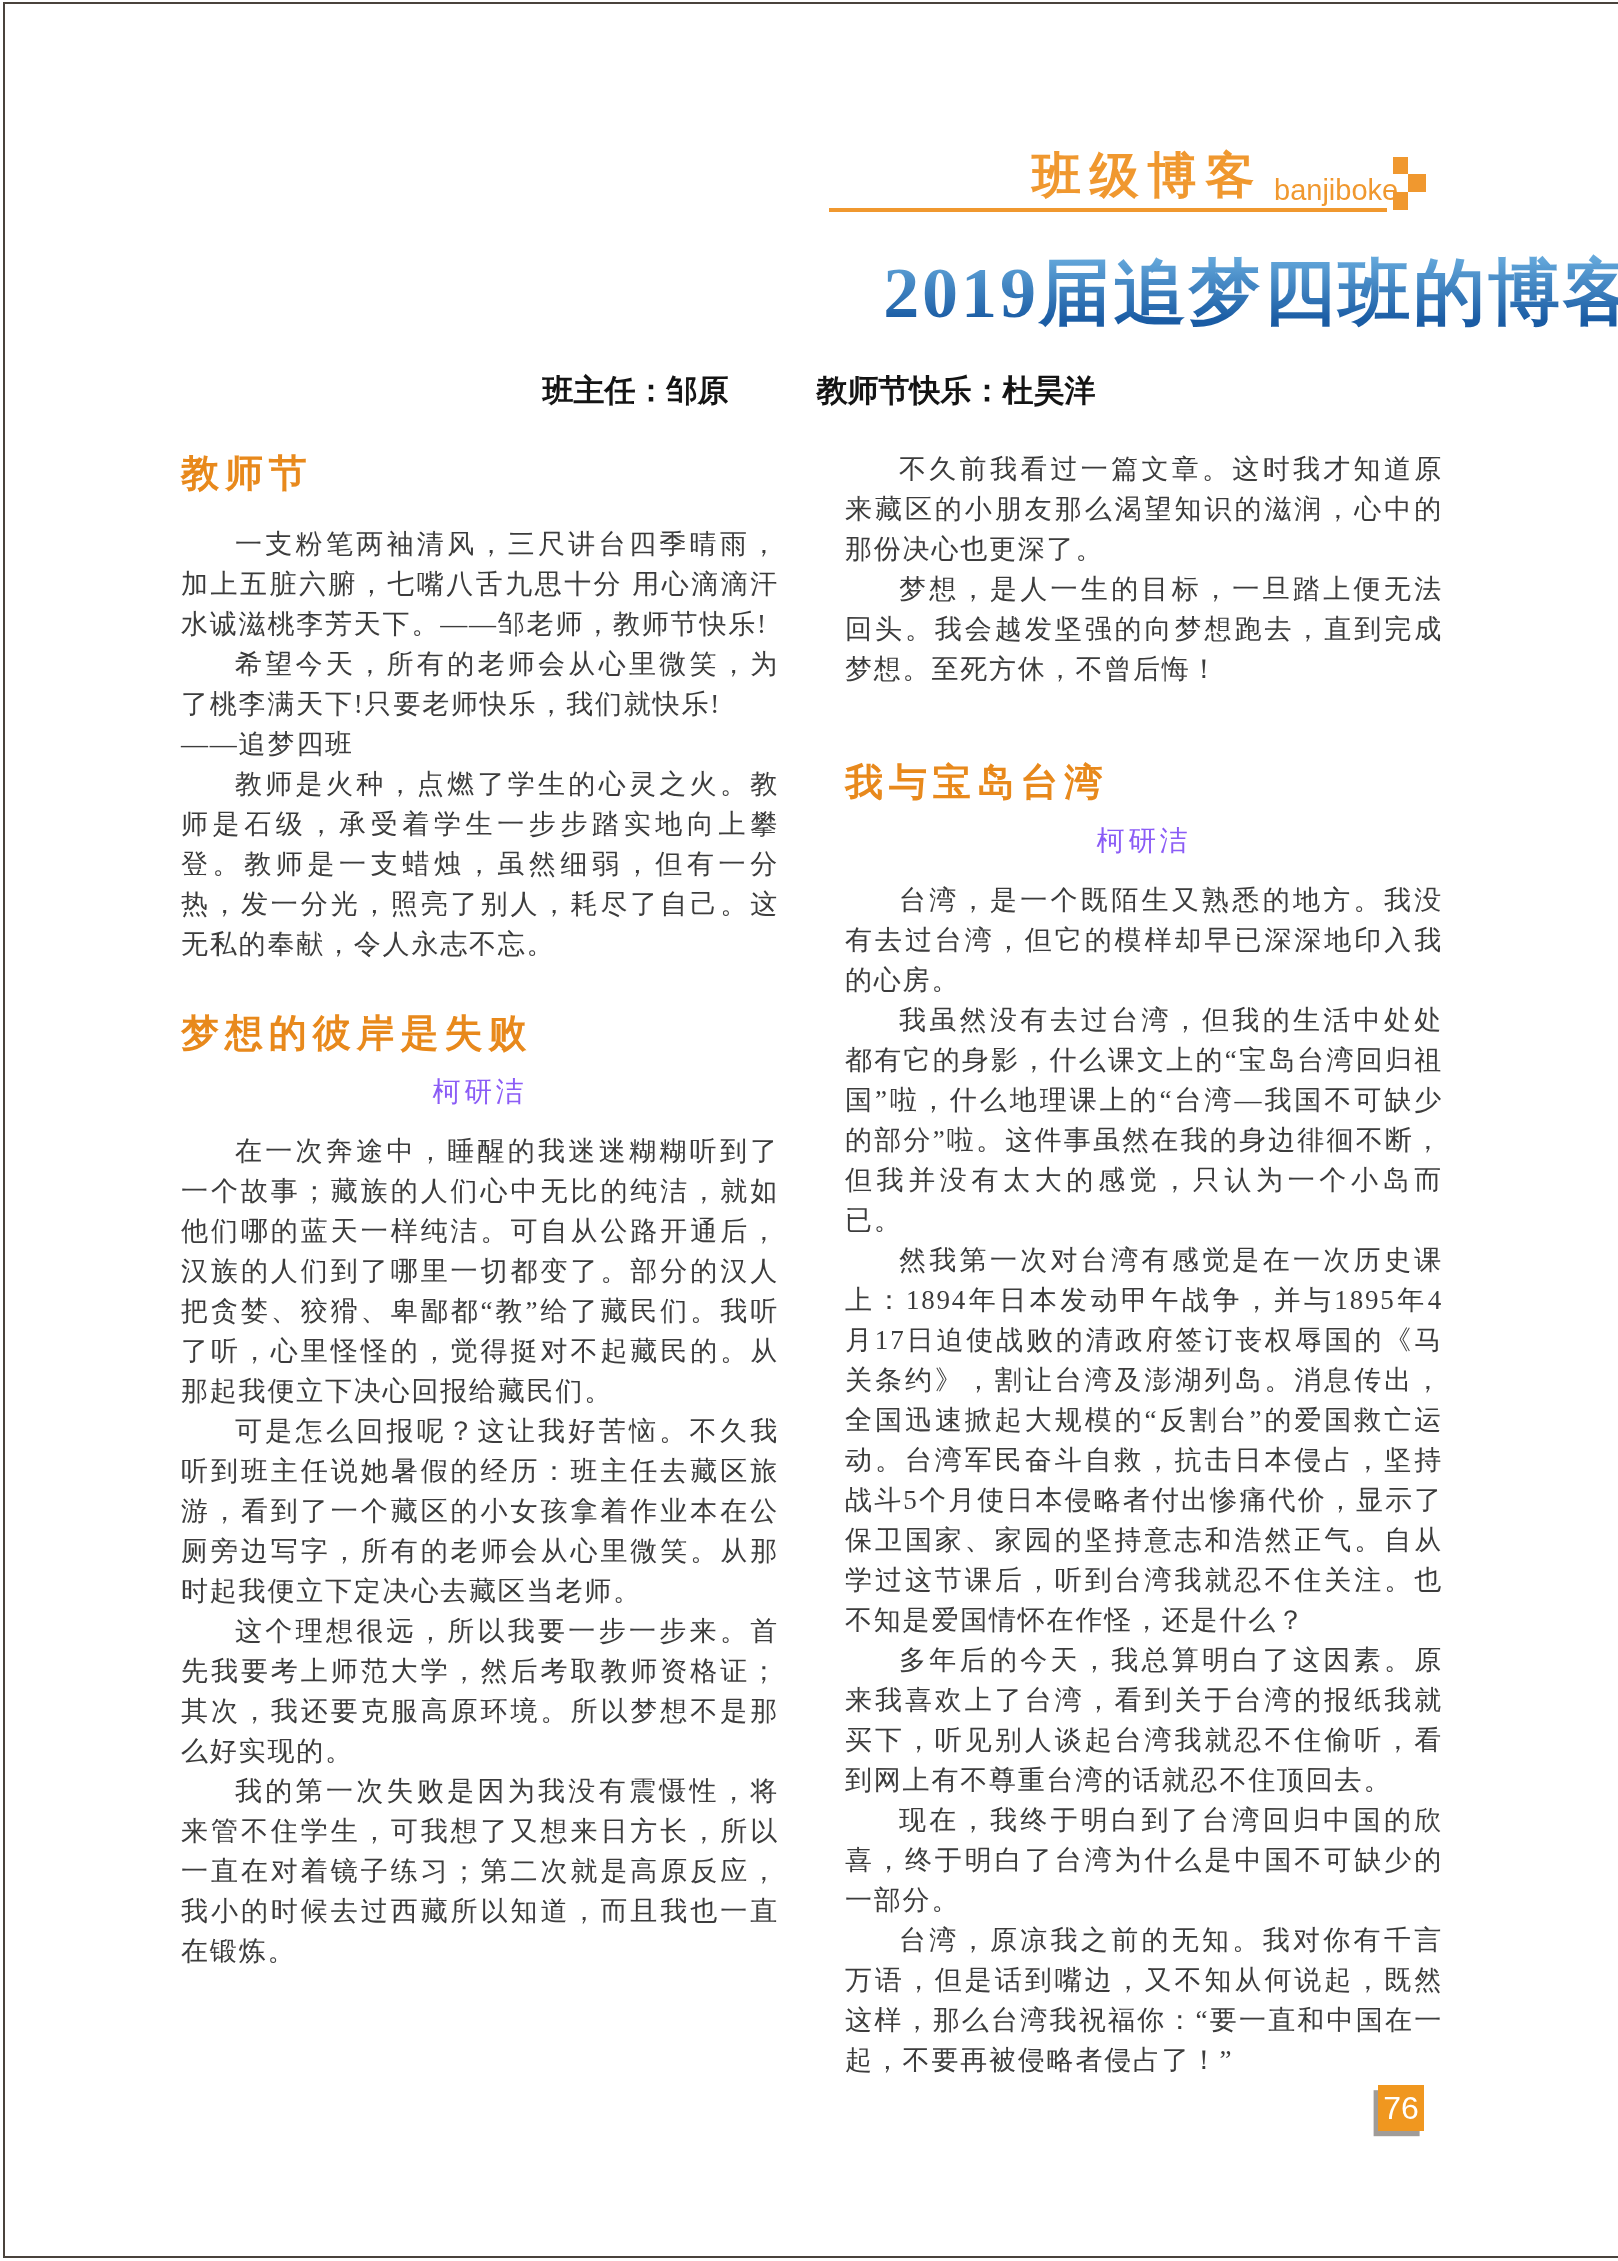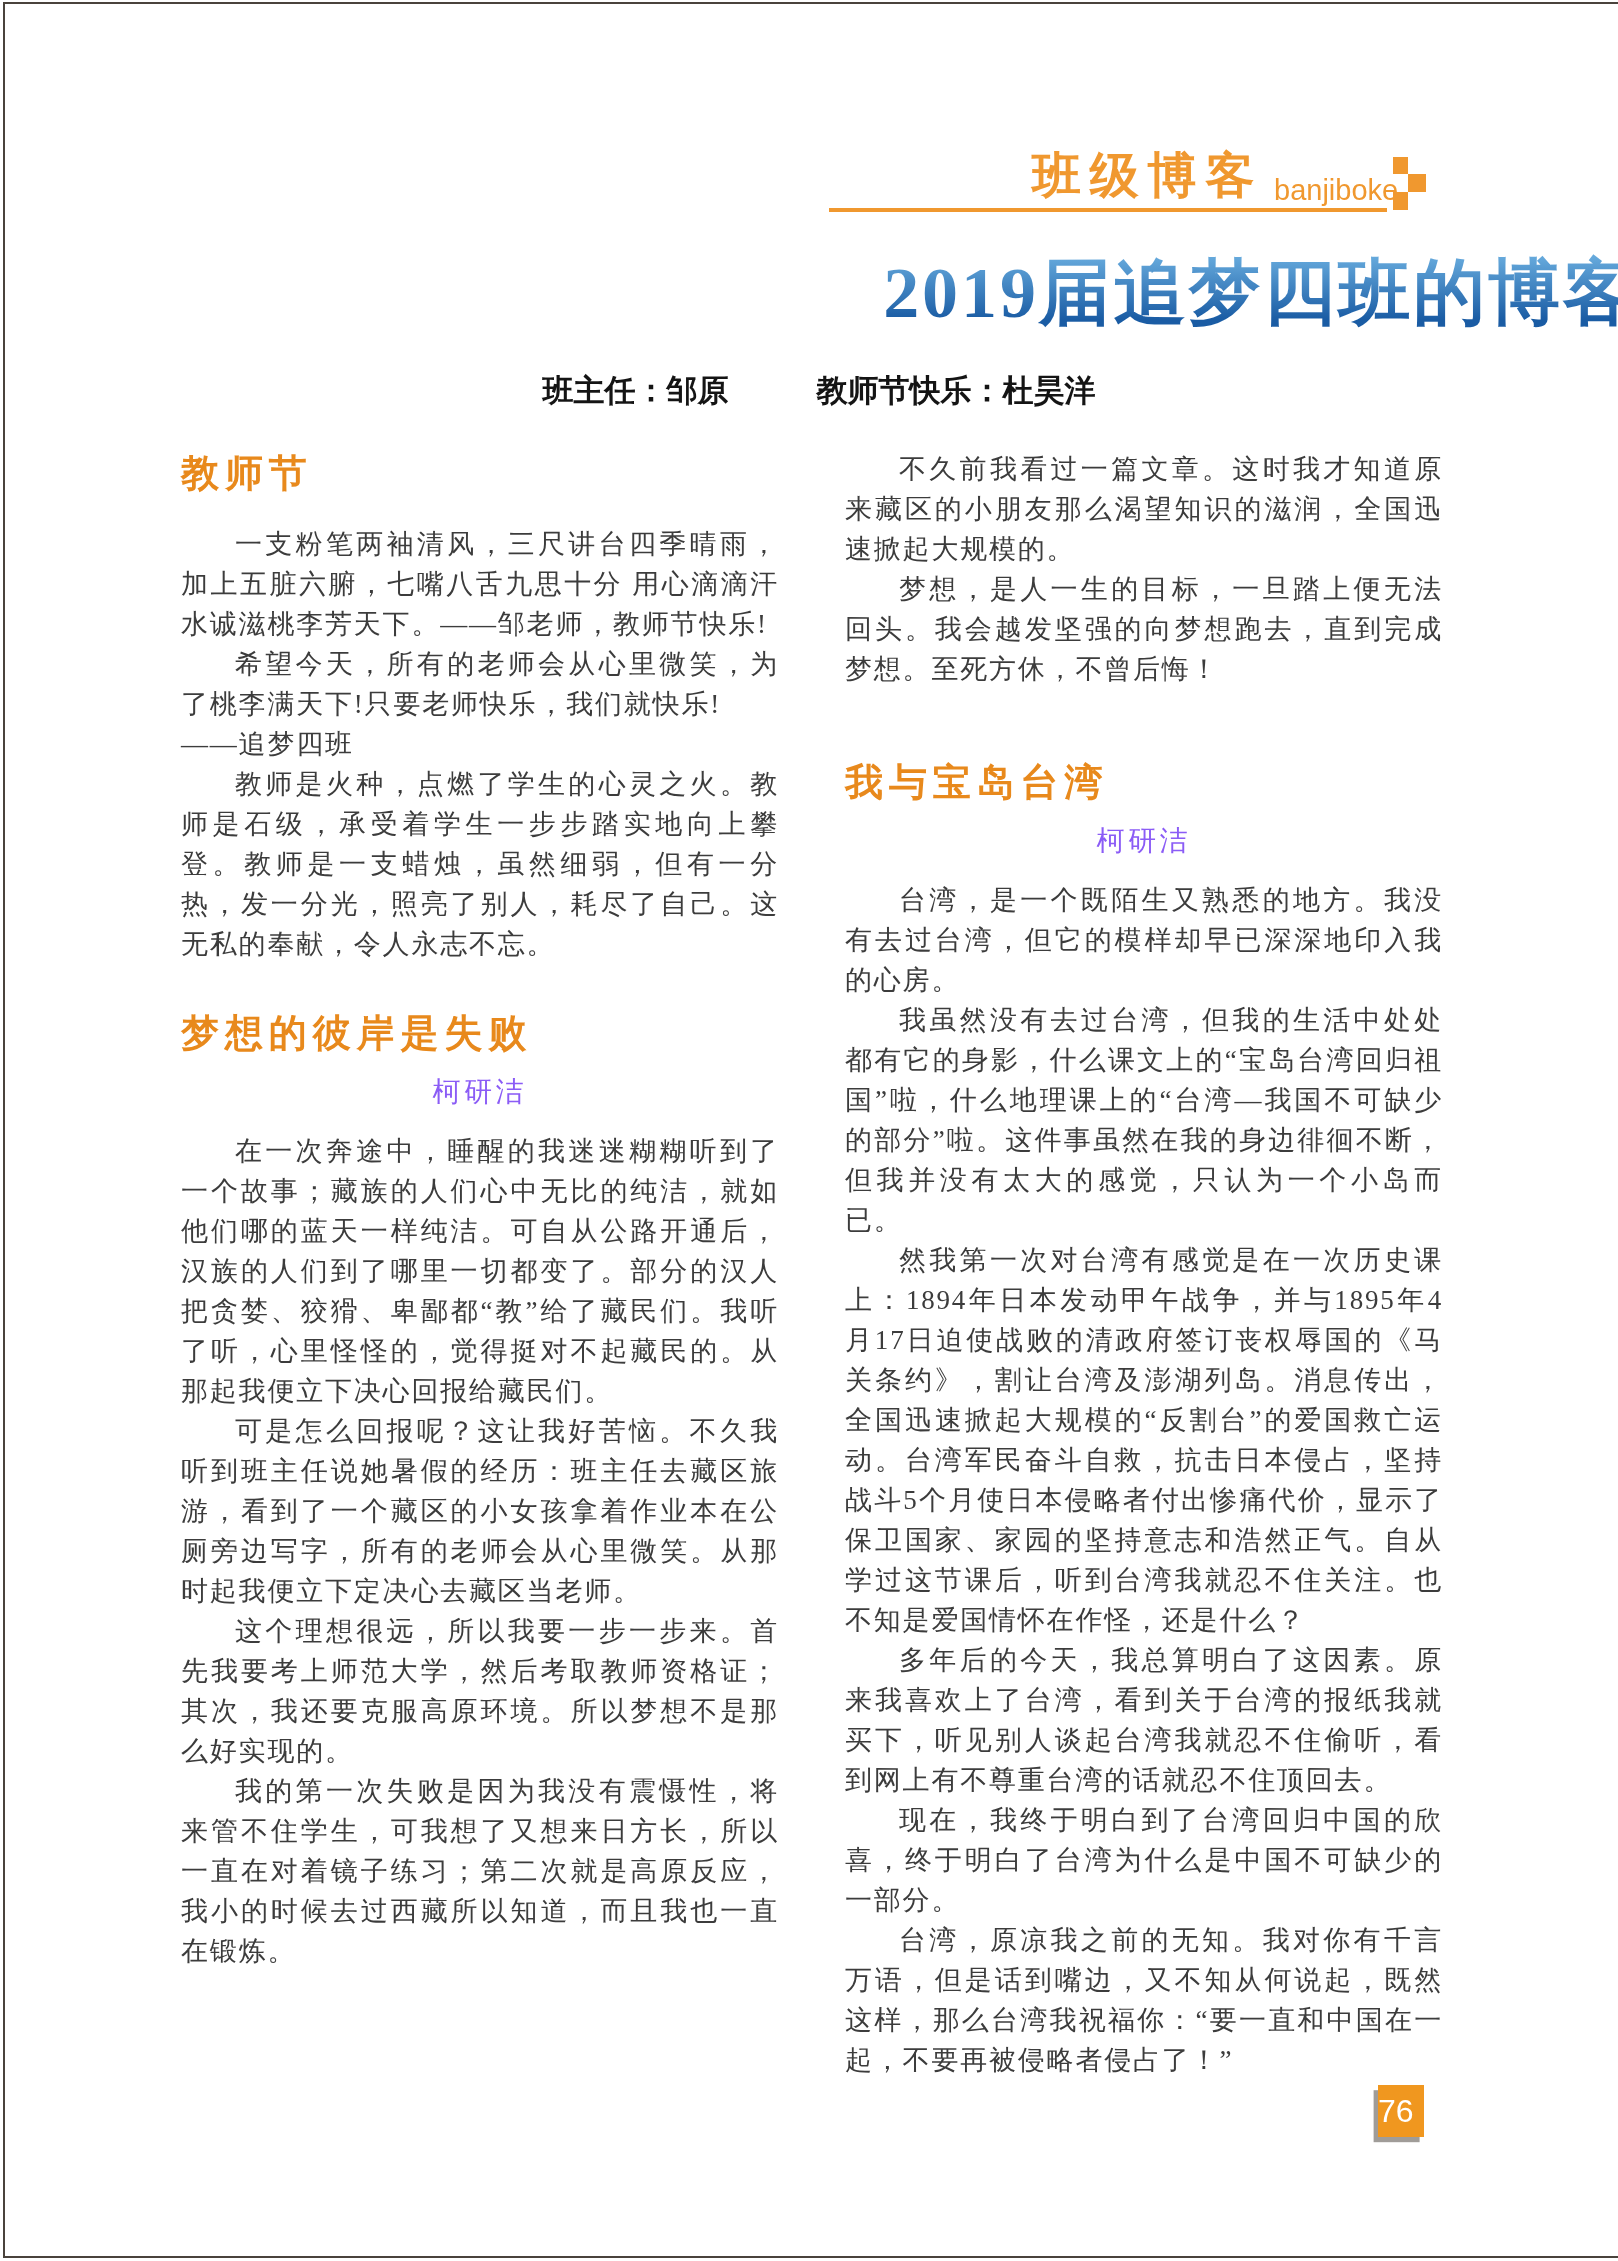--- a/index.html
+++ b/index.html
@@ -57,24 +57,24 @@
     letter-spacing:5.9px;margin:47px 0 19px;
   }
   .col .heading:first-child{margin-top:1.5px;margin-bottom:29px;}
   .col-right .heading{margin-top:71px;}
   .author{
     font-size:28px;line-height:35px;text-align:center;letter-spacing:3.7px;
     margin:0 0 22px;color:#8b5cf6;
   }
   
   .pagenum{
-    position:absolute;left:1378px;top:2085px;width:46px;height:52px;
+    position:absolute;left:1378px;top:2085px;width:46px;height:46px;
     background:#F0971F;box-shadow:-4.4px 5.2px 0 #A09C98;
     color:#ffffff;font-family:"Liberation Sans",sans-serif;font-size:32px;
-    display:flex;align-items:center;justify-content:flex-start;
+    display:flex;align-items:center;justify-content:center;
   }
 </style>
 </head>
 <body>
 
 <div class="page">
   <div class="frame"></div>
 
   <div class="header-rule"></div>
   <div class="header-cn">班级博客</div>
@@ -95,21 +95,21 @@
       <div class="noindent">——追梦四班</div>
       <div class="para">教师是火种，点燃了学生的心灵之火。教师是石级，承受着学生一步步踏实地向上攀登。教师是一支蜡烛，虽然细弱，但有一分热，发一分光，照亮了别人，耗尽了自己。这无私的奉献，令人永志不忘。</div>
       <div class="heading">梦想的彼岸是失败</div>
       <div class="author">柯研洁</div>
       <div class="para">在一次奔途中，睡醒的我迷迷糊糊听到了一个故事；藏族的人们心中无比的纯洁，就如他们哪的蓝天一样纯洁。可自从公路开通后，汉族的人们到了哪里一切都变了。部分的汉人把贪婪、狡猾、卑鄙都“教”给了藏民们。我听了听，心里怪怪的，觉得挺对不起藏民的。从那起我便立下决心回报给藏民们。</div>
       <div class="para">可是怎么回报呢？这让我好苦恼。不久我听到班主任说她暑假的经历：班主任去藏区旅游，看到了一个藏区的小女孩拿着作业本在公厕旁边写字，所有的老师会从心里微笑。从那时起我便立下定决心去藏区当老师。</div>
       <div class="para">这个理想很远，所以我要一步一步来。首先我要考上师范大学，然后考取教师资格证；其次，我还要克服高原环境。所以梦想不是那么好实现的。</div>
       <div class="para">我的第一次失败是因为我没有震慑性，将来管不住学生，可我想了又想来日方长，所以一直在对着镜子练习；第二次就是高原反应，我小的时候去过西藏所以知道，而且我也一直在锻炼。</div>
     </div>
   <div class="col col-right">
-      <div class="para">不久前我看过一篇文章。这时我才知道原来藏区的小朋友那么渴望知识的滋润，全国迅速掀起大规模的。</div>
+      <div class="para">不久前我看过一篇文章。这时我才知道原来藏区的小朋友那么渴望知识的滋润，心中的那份决心也更深了。</div>
       <div class="para">梦想，是人一生的目标，一旦踏上便无法回头。我会越发坚强的向梦想跑去，直到完成梦想。至死方休，不曾后悔！</div>
       <div class="heading">我与宝岛台湾</div>
       <div class="author">柯研洁</div>
       <div class="para">台湾，是一个既陌生又熟悉的地方。我没有去过台湾，但它的模样却早已深深地印入我的心房。</div>
       <div class="para">我虽然没有去过台湾，但我的生活中处处都有它的身影，什么课文上的“宝岛台湾回归祖国”啦，什么地理课上的“台湾—我国不可缺少的部分”啦。这件事虽然在我的身边徘徊不断，但我并没有太大的感觉，只认为一个小岛而已。</div>
       <div class="para">然我第一次对台湾有感觉是在一次历史课上：1894年日本发动甲午战争，并与1895年4月17日迫使战败的清政府签订丧权辱国的《马关条约》，割让台湾及澎湖列岛。消息传出，全国迅速掀起大规模的“反割台”的爱国救亡运动。台湾军民奋斗自救，抗击日本侵占，坚持战斗5个月使日本侵略者付出惨痛代价，显示了保卫国家、家园的坚持意志和浩然正气。自从学过这节课后，听到台湾我就忍不住关注。也不知是爱国情怀在作怪，还是什么？</div>
       <div class="para">多年后的今天，我总算明白了这因素。原来我喜欢上了台湾，看到关于台湾的报纸我就买下，听见别人谈起台湾我就忍不住偷听，看到网上有不尊重台湾的话就忍不住顶回去。</div>
       <div class="para">现在，我终于明白到了台湾回归中国的欣喜，终于明白了台湾为什么是中国不可缺少的一部分。</div>
       <div class="para">台湾，原凉我之前的无知。我对你有千言万语，但是话到嘴边，又不知从何说起，既然这样，那么台湾我祝福你：“要一直和中国在一起，不要再被侵略者侵占了！”</div>
     </div>

